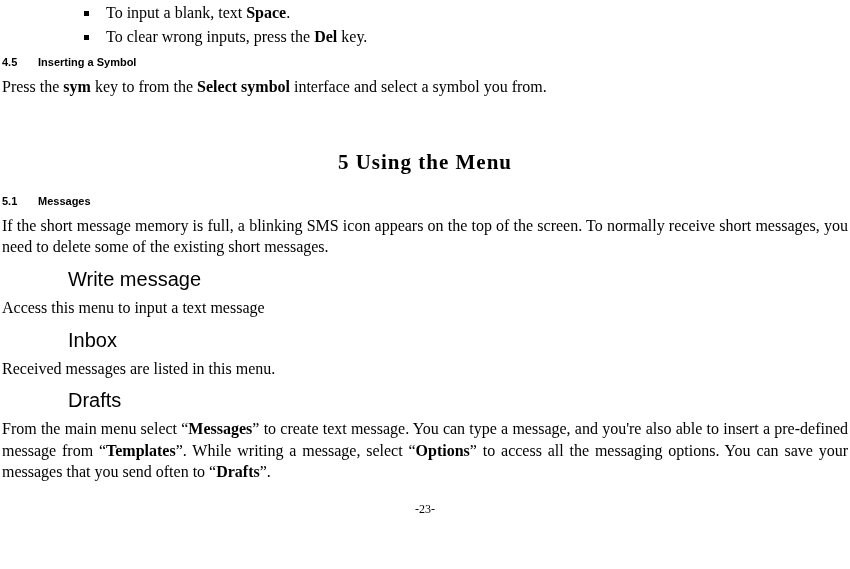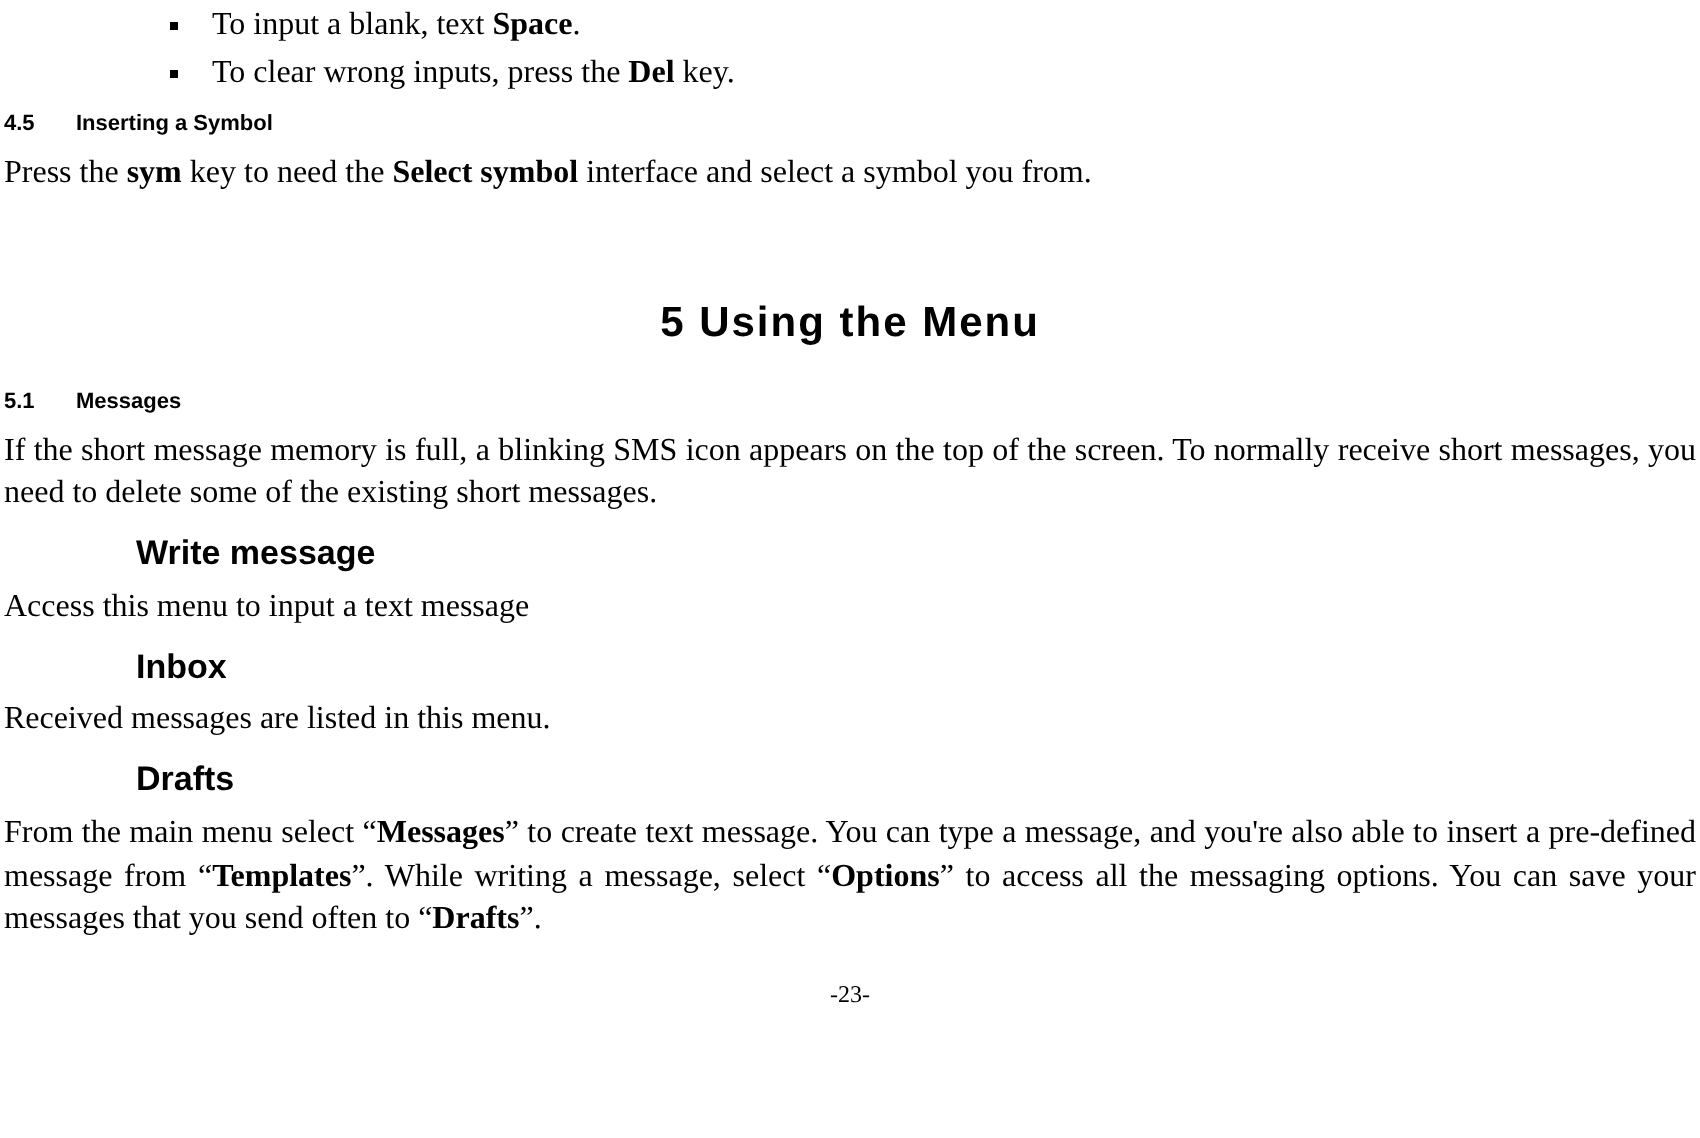--- a/index.html
+++ b/index.html
@@ -26,30 +26,30 @@
     font-size: 11px;
     margin: 8px 0 6px 0;
   }
   .sec-head .num { display:inline-block; width: 36px; }
   .body-p {
     margin: 4px 0 6px 0;
     text-align: justify;
   }
   .chapter {
     text-align: center;
-    font-family: Liberation Sans, sans-serif;
+    font-family: Liberation Serif, serif;
     font-weight: bold;
     font-size: 21px;
     letter-spacing: 1px;
     margin: 50px 0 18px 0;
   }
   .subhead {
     font-family: Arial, Helvetica, sans-serif;
-    font-weight: bold;
-    font-size: 17px;
+    font-weight: normal;
+    font-size: 20px;
     margin: 8px 0 4px 66px;
   }
   .footer {
     text-align: center;
     font-size: 12px;
     margin-top: 18px;
   }
   b { font-weight: bold; }
 </style>
 </head>
@@ -62,21 +62,21 @@
   <li>
     <span>To clear wrong inputs, press the </span><b>Del</b><span> key.</span>
   </li>
 </ul>
 
 <div class="sec-head">
   <span class="num">4.5</span><span>Inserting a Symbol</span>
 </div>
 
 <p class="body-p">
-  <span>Press the </span><b>sym</b><span> key to need the </span><b>Select symbol</b><span> interface and select a symbol you from.</span>
+  <span>Press the </span><b>sym</b><span> key to from the </span><b>Select symbol</b><span> interface and select a symbol you from.</span>
 </p>
 
 <div class="chapter">5  Using the Menu</div>
 
 <div class="sec-head">
   <span class="num">5.1</span><span>Messages</span>
 </div>
 
 <p class="body-p">If the short message memory is full, a blinking SMS icon appears on the top of the screen. To normally receive short messages, you need to delete some of the existing short messages.</p>
 

